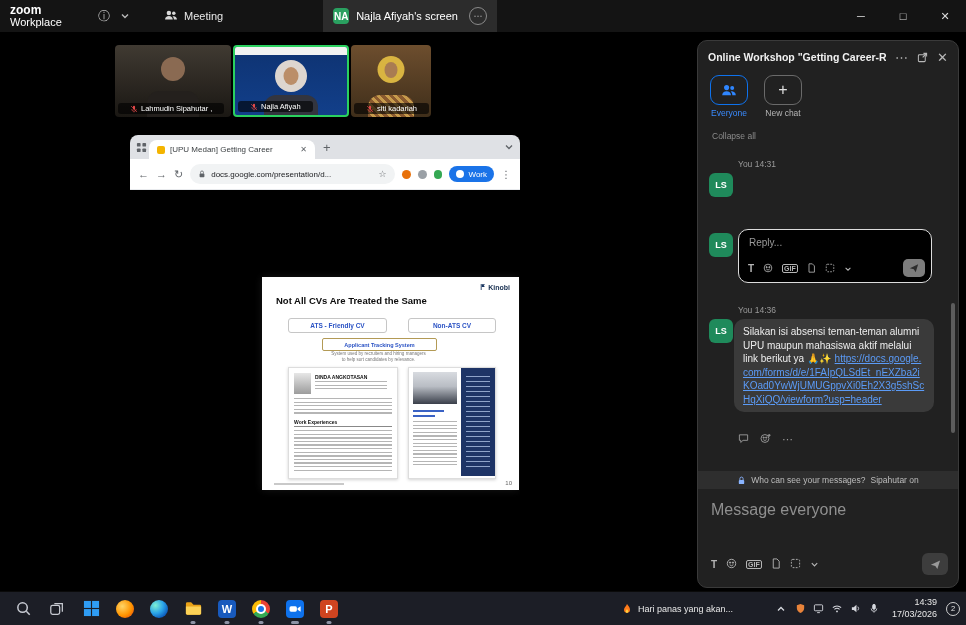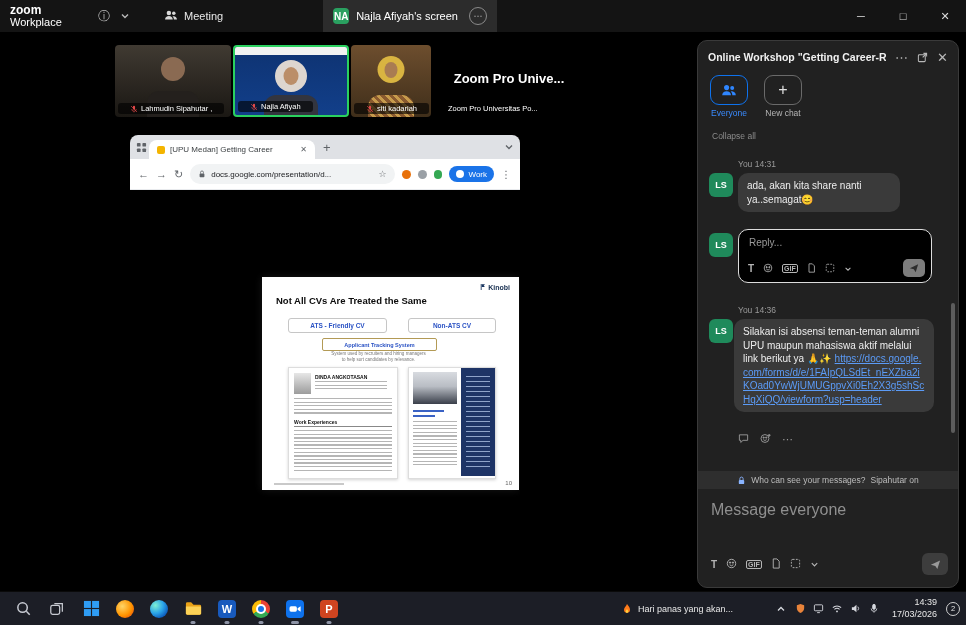--- a/index.html
+++ b/index.html
@@ -210,26 +210,20 @@
       <svg width="8" height="8" viewBox="0 0 12 12">
           <rect x="4.4" y="1" width="3.2" height="6" rx="1.6" fill="#e04848"></rect>
           <path d="M2.6 6a3.4 3.4 0 0 0 6.8 0" stroke="#e04848" fill="none"></path>
           <line x1="6" y1="9.4" x2="6" y2="11" stroke="#e04848"></line>
           <line x1="1.5" y1="1.5" x2="10.5" y2="10.5" stroke="#e04848"></line>
         </svg>
       <span>siti kadariah</span>
     </div>
   </div>
 
-  <div class="tile" id="tile4">
-    <div class="t4name">Zoom Pro Unive...</div>
-    <div class="name-chip">
-      <span>Zoom Pro Universitas Po...</span>
-    </div>
-  </div>
 
   <div class="browser">
     <div class="tabstrip">
       <span class="tgrid">
         <svg width="11" height="11" viewBox="0 0 12 12" fill="#5f6368">
             <rect x="1" y="1" width="4" height="4" rx="1"></rect>
             <rect x="7" y="1" width="4" height="4" rx="1"></rect>
             <rect x="1" y="7" width="4" height="4" rx="1"></rect>
             <rect x="7" y="7" width="4" height="4" rx="1"></rect>
           </svg>
@@ -338,23 +332,20 @@
         <div class="tab-btn plus">+</div>
         <span class="tab-lbl gray">New chat</span>
       </div>
     </div>
 
     <div class="msgs">
       <span class="collapse">Collapse all</span>
 
       <span class="sender" style="left:40px;top:30px;">You 14:31</span>
       <div class="ls" style="left:11px;top:44px;">LS</div>
-      <div class="bub" style="left:40px;top:44px;width:162px;">
-        <span>ada, akan kita share nanti ya..semagat😊</span>
-      </div>
 
       <div class="ls" style="left:11px;top:104px;">LS</div>
       <div class="replybox">
         <span class="reply-ph">Reply...</span>
         <div class="tools reply-tools" style="position:absolute;">
           <span class="tool-T">T</span>
           <span>
             <svg width="10" height="10" viewBox="0 0 12 12" fill="none" stroke="#b5b5b5">
                 <circle cx="6" cy="6" r="4.6"></circle>
                 <circle cx="4.4" cy="5" r=".7" fill="#b5b5b5"></circle>

